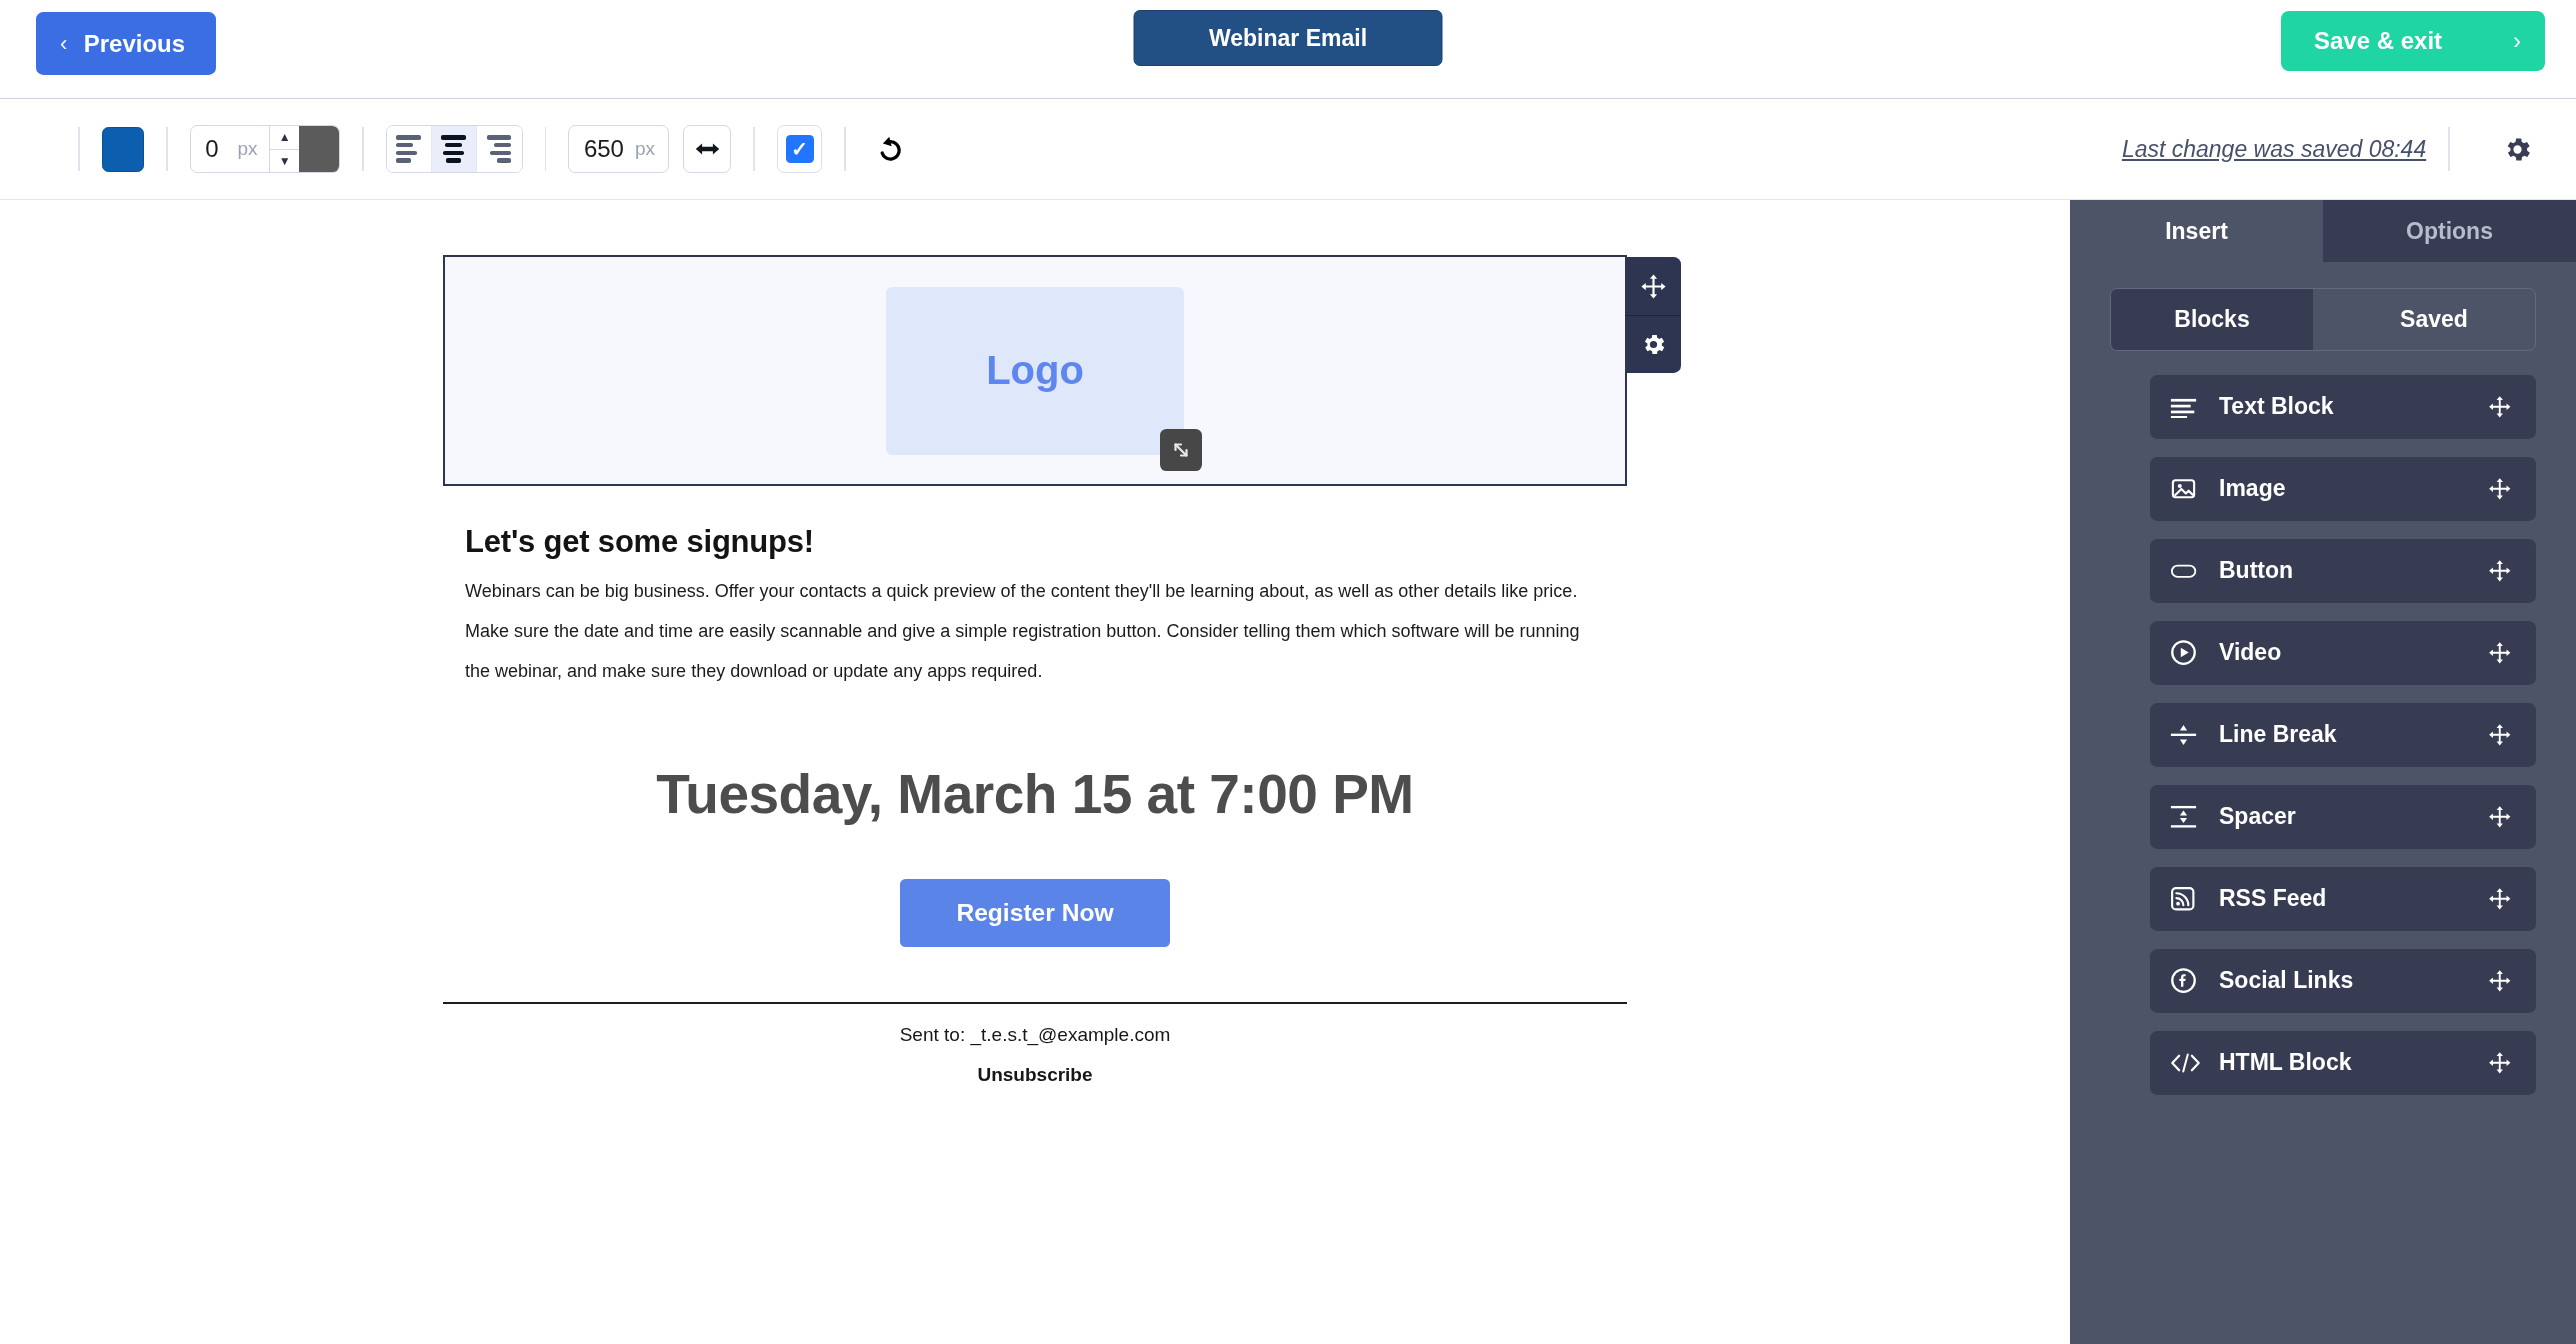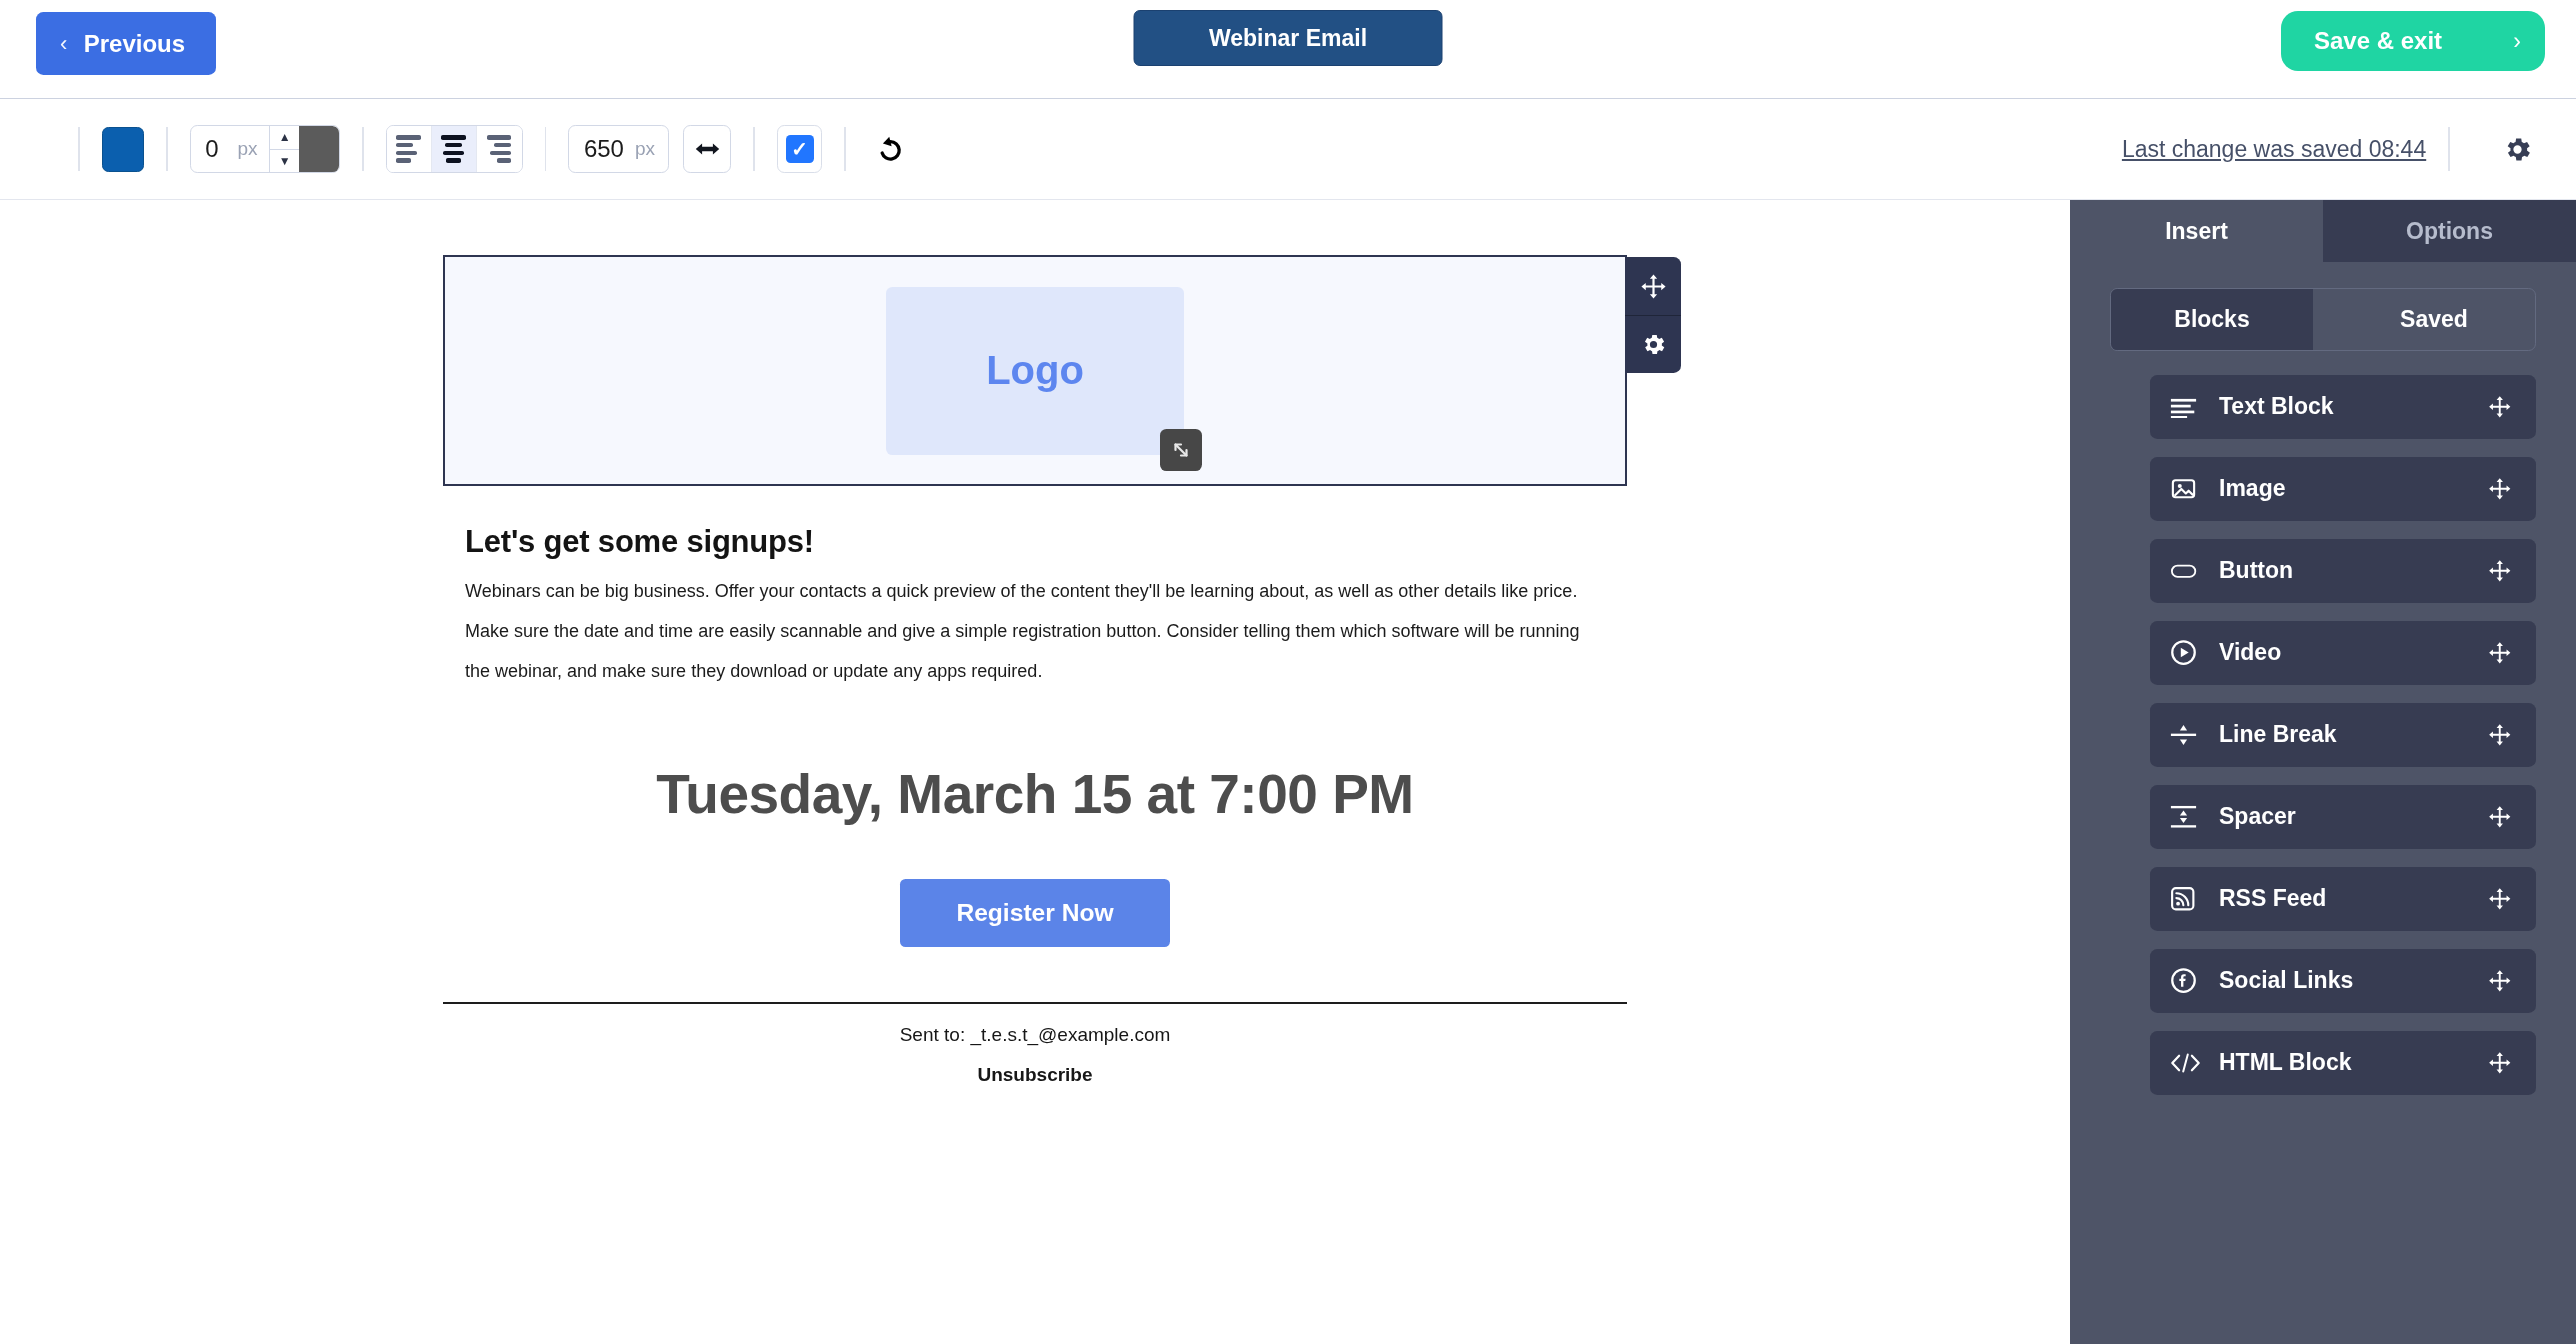--- a/index.html
+++ b/index.html
@@ -35,21 +35,21 @@
     height: 56px; min-width: 309px; padding: 0 31px;
     background: #225084; color: #fff;
     border: 0.9px solid #1b4170; border-radius: 6.4px;
     display: flex; align-items: center; justify-content: center;
     font-size: 23px; font-weight: bold; cursor: pointer;
   }
   .btn-save {
     position: absolute; right: 31px; top: 11px;
     height: 60px; padding: 0 24px 0 33px; min-width: 264px;
     background: #1fd5a3; color: #fff;
-    border: none; border-radius: 17px;
+    border: none; border-radius: 8px;
     display: flex; align-items: center; justify-content: space-between; gap: 35px;
     font-size: 24px; font-weight: bold; cursor: pointer;
     font-family: "Liberation Sans", sans-serif;
   }
   .btn-save .chev { font-size: 23px; font-weight: normal; }
 
   
   .toolbar {
     position: relative;
     height: 101px; flex: 0 0 101px;
@@ -121,21 +121,21 @@
   .chk-inner {
     width: 28px; height: 28px; border-radius: 4.5px; background: #2176ff;
     display: flex; align-items: center; justify-content: center;
     color: #fff; font-size: 20px; line-height: 1; font-weight: bold;
   }
   .undo-btn {
     width: 45px; height: 45px; display: flex; align-items: center; justify-content: center;
     cursor: pointer; background: transparent; border: none;
   }
   .tb-right {
-    margin-left: auto; display: flex; align-items: center; padding-right: 33px; gap: 0;
+    margin-left: auto; display: flex; align-items: center; padding-right: 33px; gap: 0; font-style: italic;
   }
   .saved-link {
     font-size: 23px; color: #465068; text-decoration: underline; cursor: pointer;
     white-space: nowrap;
   }
   .gear-btn {
     width: 51px; height: 51px; display: flex; align-items: center; justify-content: center;
     cursor: pointer; margin-left: 20px;
   }
 

